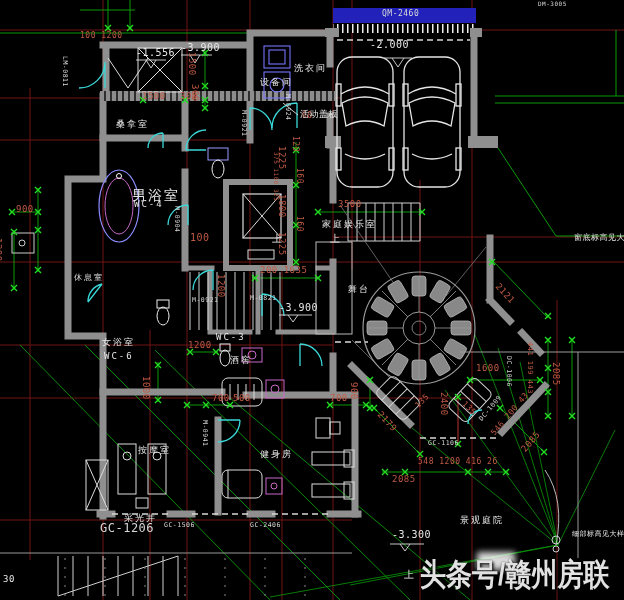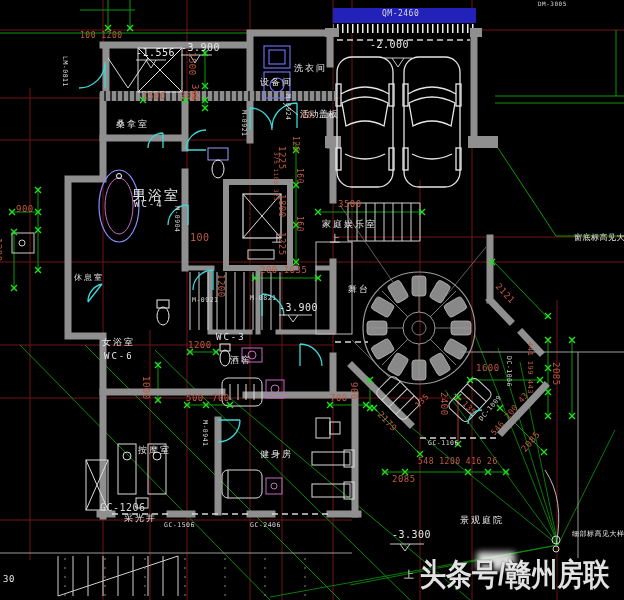--- a/index.html
+++ b/index.html
@@ -325,21 +325,21 @@
       <span class="lbl lr" style="left: 286px; top: 146px; font-size: 9px; transform: rotate(90deg);">1225</span>
       <span class="lbl lr" style="left: 279px; top: 152px; font-size: 6px; transform: rotate(90deg);">375 1100 325</span>
       <span class="lbl lr" style="left: 286px; top: 194px; font-size: 9px; transform: rotate(90deg);">1800</span>
       <span class="lbl lr" style="left: 303px; top: 168px; font-size: 8px; transform: rotate(90deg);">160</span>
       <span class="lbl lr" style="left: 303px; top: 216px; font-size: 8px; transform: rotate(90deg);">160</span>
       <span class="lbl lr" style="left: 286px; top: 232px; font-size: 9px; transform: rotate(90deg);">1225</span>
       <span class="lbl lr" style="left: 190px; top: 233px; font-size: 10px;">100</span>
       <span class="lbl lr" style="left: 260px; top: 266px; font-size: 9px;">200 1635</span>
       <span class="lbl lr" style="left: 225px; top: 274px; font-size: 9px; transform: rotate(90deg);">1200</span>
       <span class="lbl lr" style="left: 188px; top: 341px; font-size: 9px;">1200</span>
-      <span class="lbl lr" style="left: 186px; top: 394px; font-size: 9px;">500</span>
+      <span class="lbl lr" style="left: 186px; top: 394px; font-size: 9px; padding-left: 47px;">500</span>
       <span class="lbl lr" style="left: 212px; top: 394px; font-size: 9px;">700</span>
       <span class="lbl lr" style="left: 150px; top: 376px; font-size: 9px; transform: rotate(90deg);">1000</span>
       <span class="lbl lr" style="left: 330px; top: 394px; font-size: 9px;">700</span>
       <span class="lbl lr" style="left: 358px; top: 382px; font-size: 9px; transform: rotate(90deg);">900</span>
       <span class="lbl lr" style="left: 500px; top: 282px; font-size: 9px; transform: rotate(47deg);">2121</span>
       <span class="lbl lr" style="left: 476px; top: 364px; font-size: 9px;">1600</span>
       <span class="lbl lr" style="left: 560px; top: 362px; font-size: 9px; transform: rotate(90deg);">2085</span>
       <span class="lbl lr" style="left: 533px; top: 342px; font-size: 7px; transform: rotate(90deg);">441 199 443</span>
       <span class="lbl lr" style="left: 448px; top: 392px; font-size: 9px; transform: rotate(90deg);">2400</span>
       <span class="lbl lr" style="left: 414px; top: 404px; font-size: 8px; transform: rotate(-45deg);">135</span>
@@ -354,21 +354,21 @@
       <span class="lbl ld" style="left: 291px; top: 94px; font-size: 6.5px; transform: rotate(90deg);">M-0924</span>
       <span class="lbl ld" style="left: 247px; top: 110px; font-size: 6.5px; transform: rotate(90deg);">M-0921</span>
       <span class="lbl ld" style="left: 180px; top: 206px; font-size: 6.5px; transform: rotate(90deg);">M-0904</span>
       <span class="lbl ld" style="left: 192px; top: 297px; font-size: 6.5px;">M-0921</span>
       <span class="lbl ld" style="left: 250px; top: 295px; font-size: 6.5px;">M-0821</span>
       <span class="lbl ld" style="left: 208px; top: 420px; font-size: 6.5px; transform: rotate(90deg);">M-0941</span>
       <span class="lbl ld" style="left: 512px; top: 356px; font-size: 6.5px; transform: rotate(90deg);">DC-1006</span>
       <span class="lbl ld" style="left: 478px; top: 418px; font-size: 6.5px; transform: rotate(-50deg);">DC-1009</span>
       <span class="lbl ld" style="left: 382px; top: 10px; font-size: 8px;">QM-2460</span>
       <span class="lbl ld" style="left: 538px; top: 1px; font-size: 6px;">DM-3005</span>
-      <span class="lbl ld" style="left: 100px; top: 503px; font-size: 10px;">GC-1206</span>
+      <span class="lbl ld" style="left: 100px; top: 522px; font-size: 12px;">GC-1206</span>
       <span class="lbl ld" style="left: 164px; top: 522px; font-size: 6.5px;">GC-1506</span>
       <span class="lbl ld" style="left: 250px; top: 522px; font-size: 6.5px;">GC-2406</span>
       <span class="lbl ld" style="left: 428px; top: 440px; font-size: 6.5px;">GC-1106</span>
       <span class="lbl lw" style="left: 300px; top: 110px; font-size: 9px;">活动盖板</span>
       <span class="lbl lw" style="left: 574px; top: 234px; font-size: 8px;">窗底标高见大样</span>
       <span class="lbl lw" style="left: 572px; top: 531px; font-size: 7px;">细部标高见大样</span>
       <span class="lbl lw" style="left: 330px; top: 234px; font-size: 10px;">上</span>
       <span class="lbl lw" style="left: 272px; top: 234px; font-size: 10px;">上</span>
       <span class="lbl lw" style="left: 404px; top: 570px; font-size: 10px;">上</span>
     </div>

